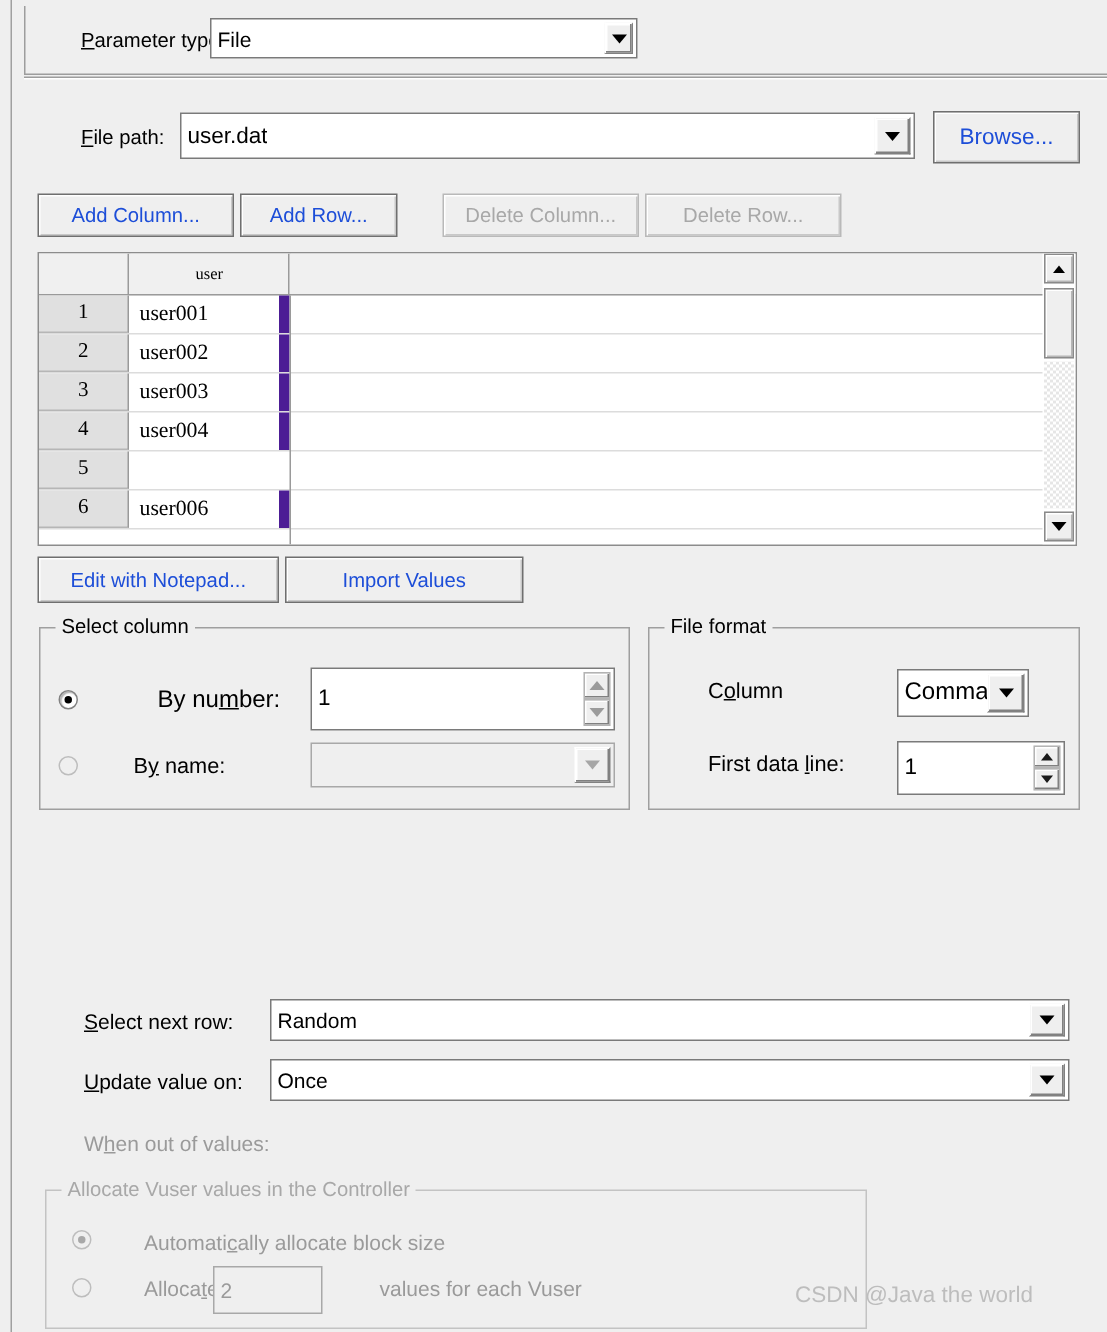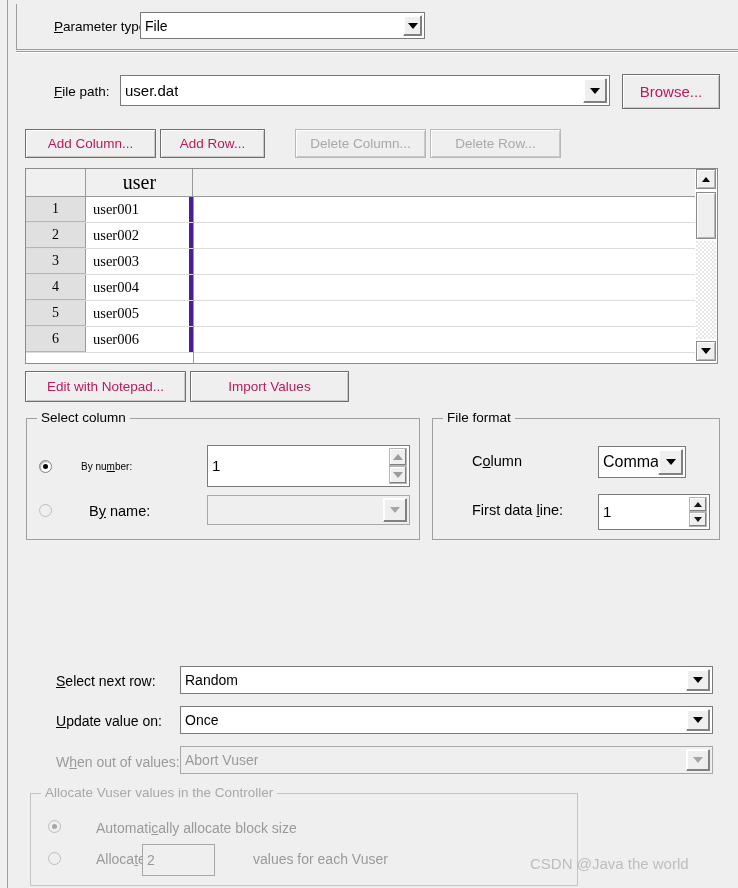--- a/index.html
+++ b/index.html
@@ -156,21 +156,21 @@
   
   .btn {
     position: absolute;
     background: #efefef;
     border: 1px solid #6f6f6f;
     box-shadow: inset 1px 1px 0 #ffffff, inset -1px -1px 0 #c8c8c8;
     display: flex;
     align-items: center;
     justify-content: center;
     font-size: 13.5px;
-    color: #be185d;
+    color: #1d4ed8;
     box-sizing: border-box;
     white-space: nowrap;
   }
   .btn.disabled { color: #a8a8a8; }
 
   
   .group {
     position: absolute;
     border: 1px solid #9f9f9f;
     box-sizing: border-box;
@@ -228,21 +228,21 @@
     box-sizing: border-box;
   }
   .head-cell {
     position: absolute;
     top: 0; height: 27px;
     background: #f0f0f0;
     display: flex;
     align-items: center;
     justify-content: center;
     font-family: "Liberation Serif", serif;
-    font-size: 20px;
+    font-size: 11px;
     color: #000;
     box-sizing: border-box;
   }
   #grid-body {
     position: absolute;
     left: 0; top: 28px;
     right: 0; bottom: 0;
   }
   .grow {
     position: absolute;
@@ -270,21 +270,21 @@
   .cell-user {
     position: absolute;
     left: 61px; top: 0;
     width: 106px; height: 25px;
     display: flex;
     align-items: center;
     padding-left: 6px;
     font-family: "Liberation Serif", serif;
     font-size: 14.5px;
     color: #000;
-    border-right: 4px solid #4c1d95;
+    border-right: 7px solid #4c1d95;
     box-sizing: border-box;
   }
   .col-div {
     position: absolute;
     top: 0;
     width: 1px;
     background: #9a9a9a;
   }
 
   
@@ -402,21 +402,20 @@
       <div class="grow" style="top:52px;">
         <div class="rownum">3</div>
         <div class="cell-user">user003</div>
       </div>
       <div class="grow" style="top:78px;">
         <div class="rownum">4</div>
         <div class="cell-user">user004</div>
       </div>
       <div class="grow" style="top:104px;">
         <div class="rownum">5</div>
-        <div class="cell-user">user005</div>
       </div>
       <div class="grow" style="top:130px;">
         <div class="rownum">6</div>
         <div class="cell-user">user006</div>
       </div>
       <div class="col-div" style="left:167px; height:166px;"></div>
     </div>
 
     <div id="vscroll">
       <div class="sb-btn" style="top:0px;">
@@ -436,21 +435,21 @@
   <div class="btn" style="left:190px; top:371px; width:159px; height:31px;">
     <span>Import Values</span>
   </div>
 
   <div class="group" style="left:26px; top:418px; width:394px; height:122px;">
     <span class="group-title">Select column</span>
   </div>
   <div class="radio" style="left:39px; top:460px;">
     <span class="dot"></span>
   </div>
-  <div class="lbl" style="left:53px; top:459px; font-size:10px;">
+  <div class="lbl" style="left:77px; top:459px; font-size:16px;">
     By nu<span class="u">m</span>ber:
   </div>
   <div class="field" style="left:207px; top:445px; width:203px; height:42px;">
     <span class="val" style="font-size:15px;">1</span>
     <span class="spin">
       <div>
           <span class="arrow-grey-up"></span>
         </div>
       <div>
           <span class="arrow-grey-down"></span>
@@ -511,26 +510,20 @@
   <div class="field" style="left:180px; top:706px; width:533px; height:28px;">
     <span class="val">Once</span>
     <span class="combo-btn" style="width:24px;">
       <span class="arrow-down"></span>
     </span>
   </div>
 
   <div class="lbl disabled" style="left:28px; top:754px; font-size:14px;">
     W<span class="u">h</span>en out of values:
   </div>
-  <div class="field disabled" style="left:180px; top:746px; width:533px; height:28px;">
-    <span class="val">Abort Vuser</span>
-    <span class="combo-btn" style="width:24px;">
-      <span class="arrow-down dis"></span>
-    </span>
-  </div>
 
   <div class="group dis" style="left:30px; top:793px; width:548px; height:93px;">
     <span class="group-title dis">Allocate Vuser values in the Controller</span>
   </div>
   <div class="radio dis" style="left:48px; top:820px;">
     <span class="dot"></span>
   </div>
   <div class="lbl disabled" style="left:68px; top:820px; font-size:14px;">
     Automati<span class="u">c</span>ally allocate block size
   </div>

